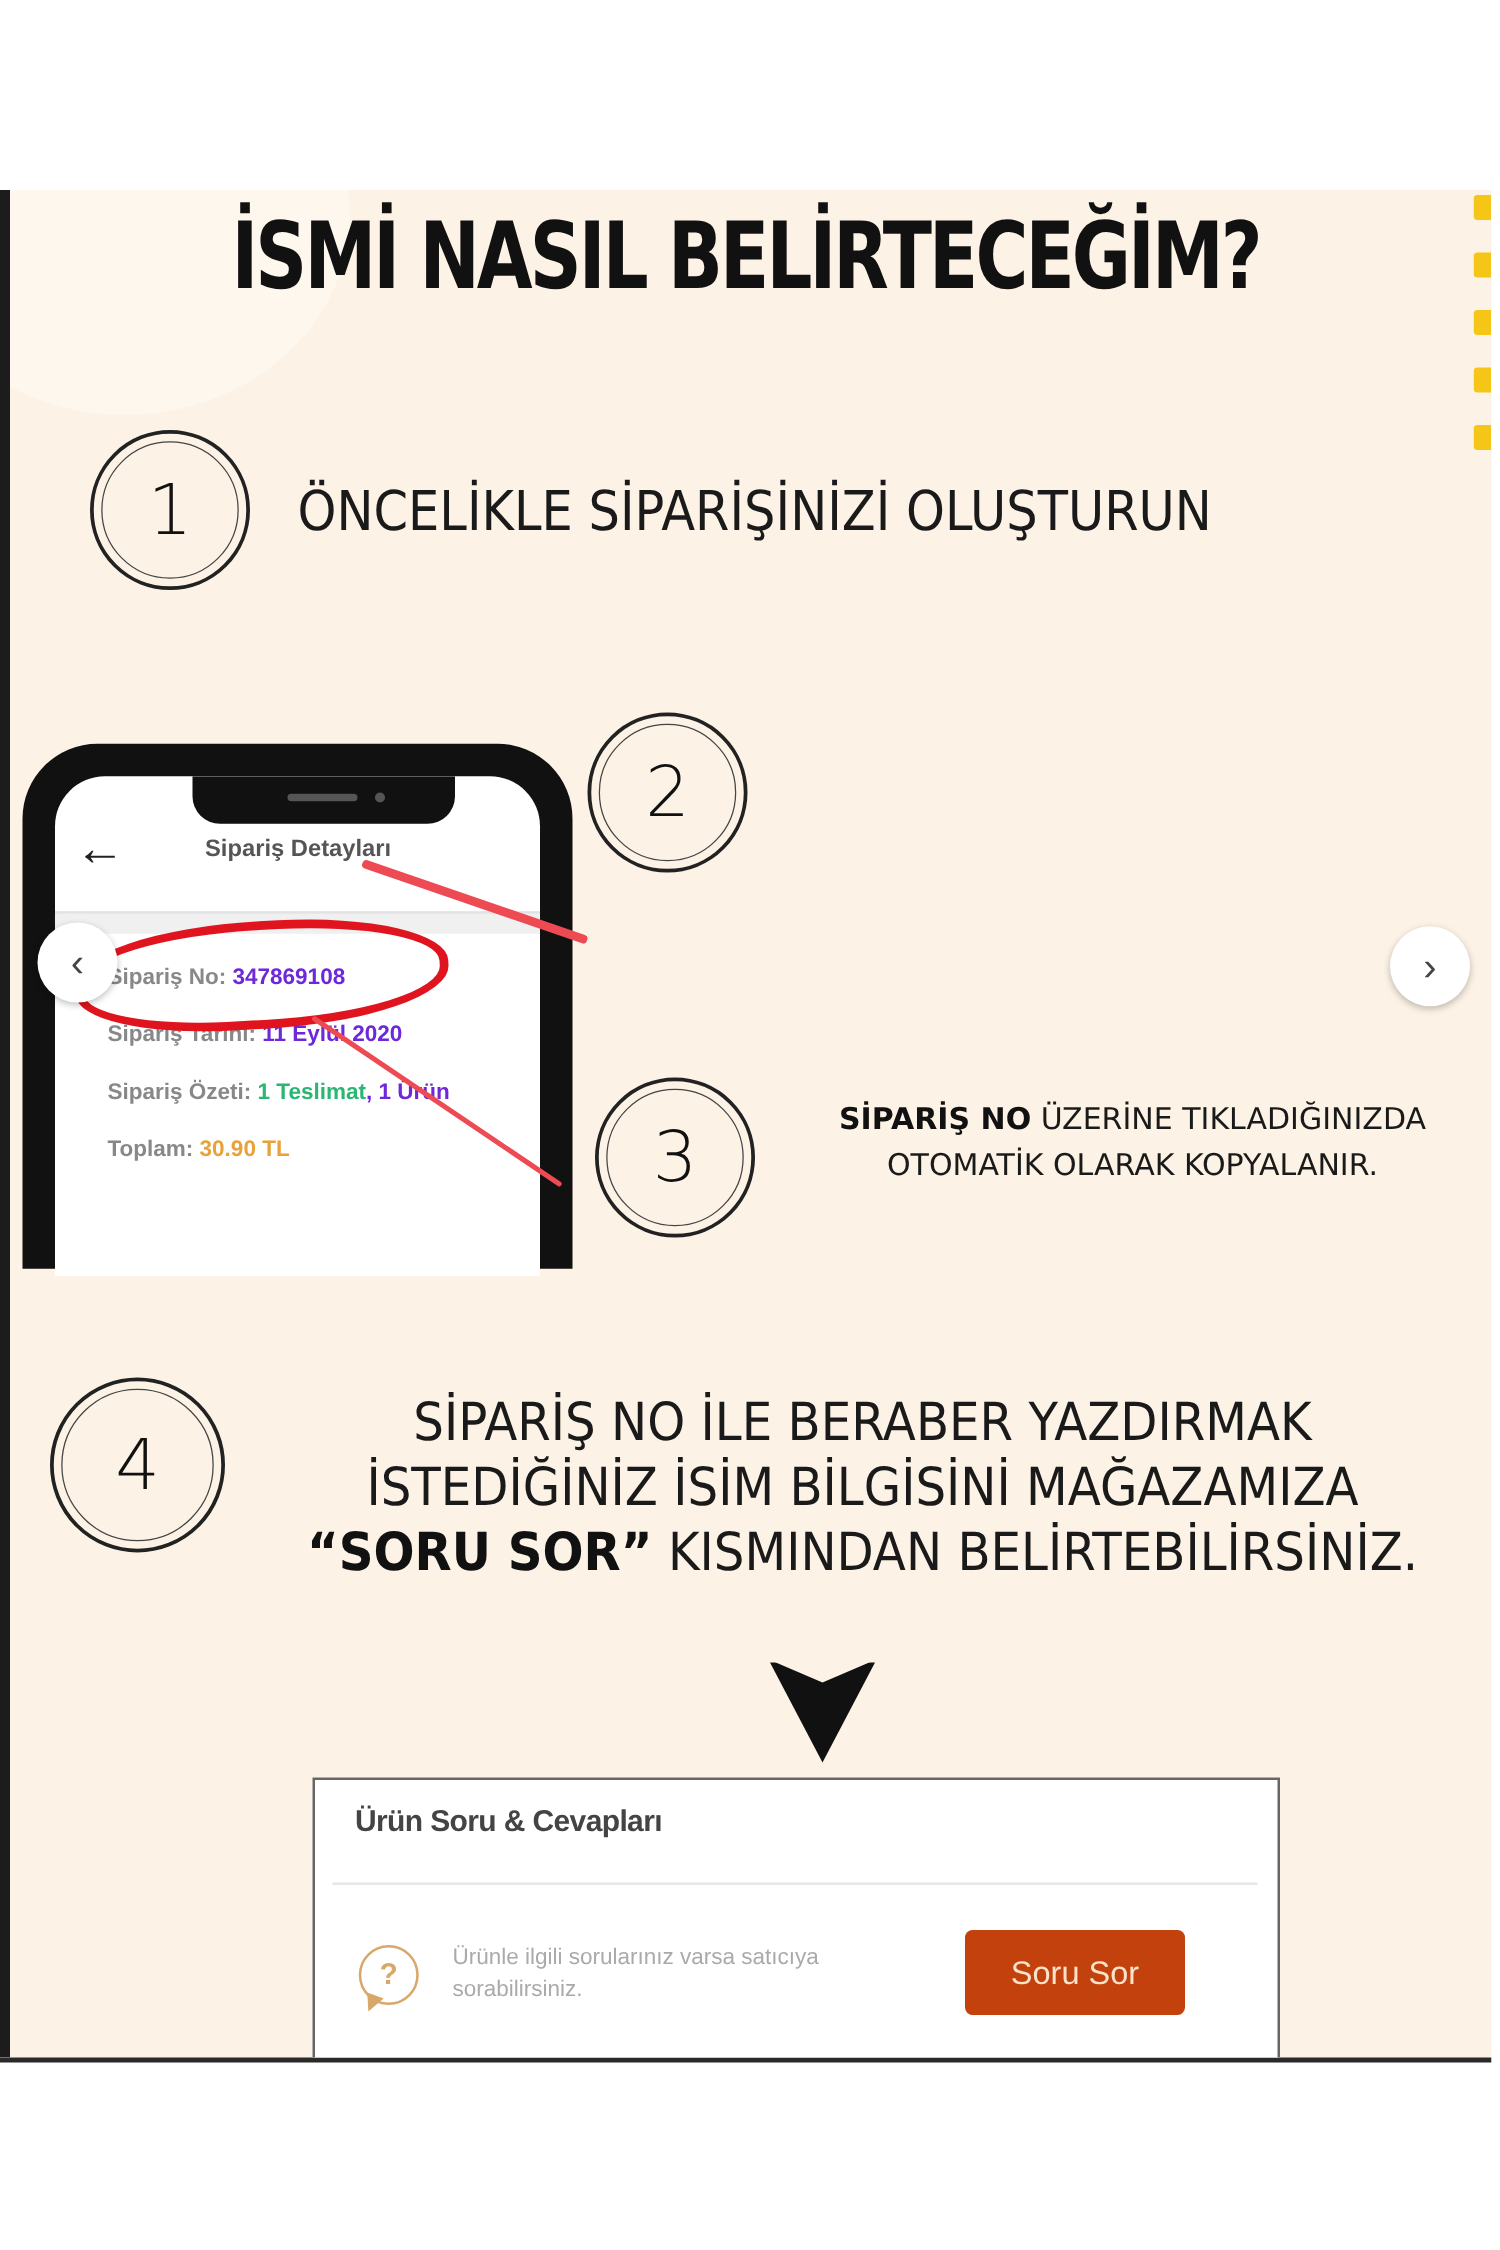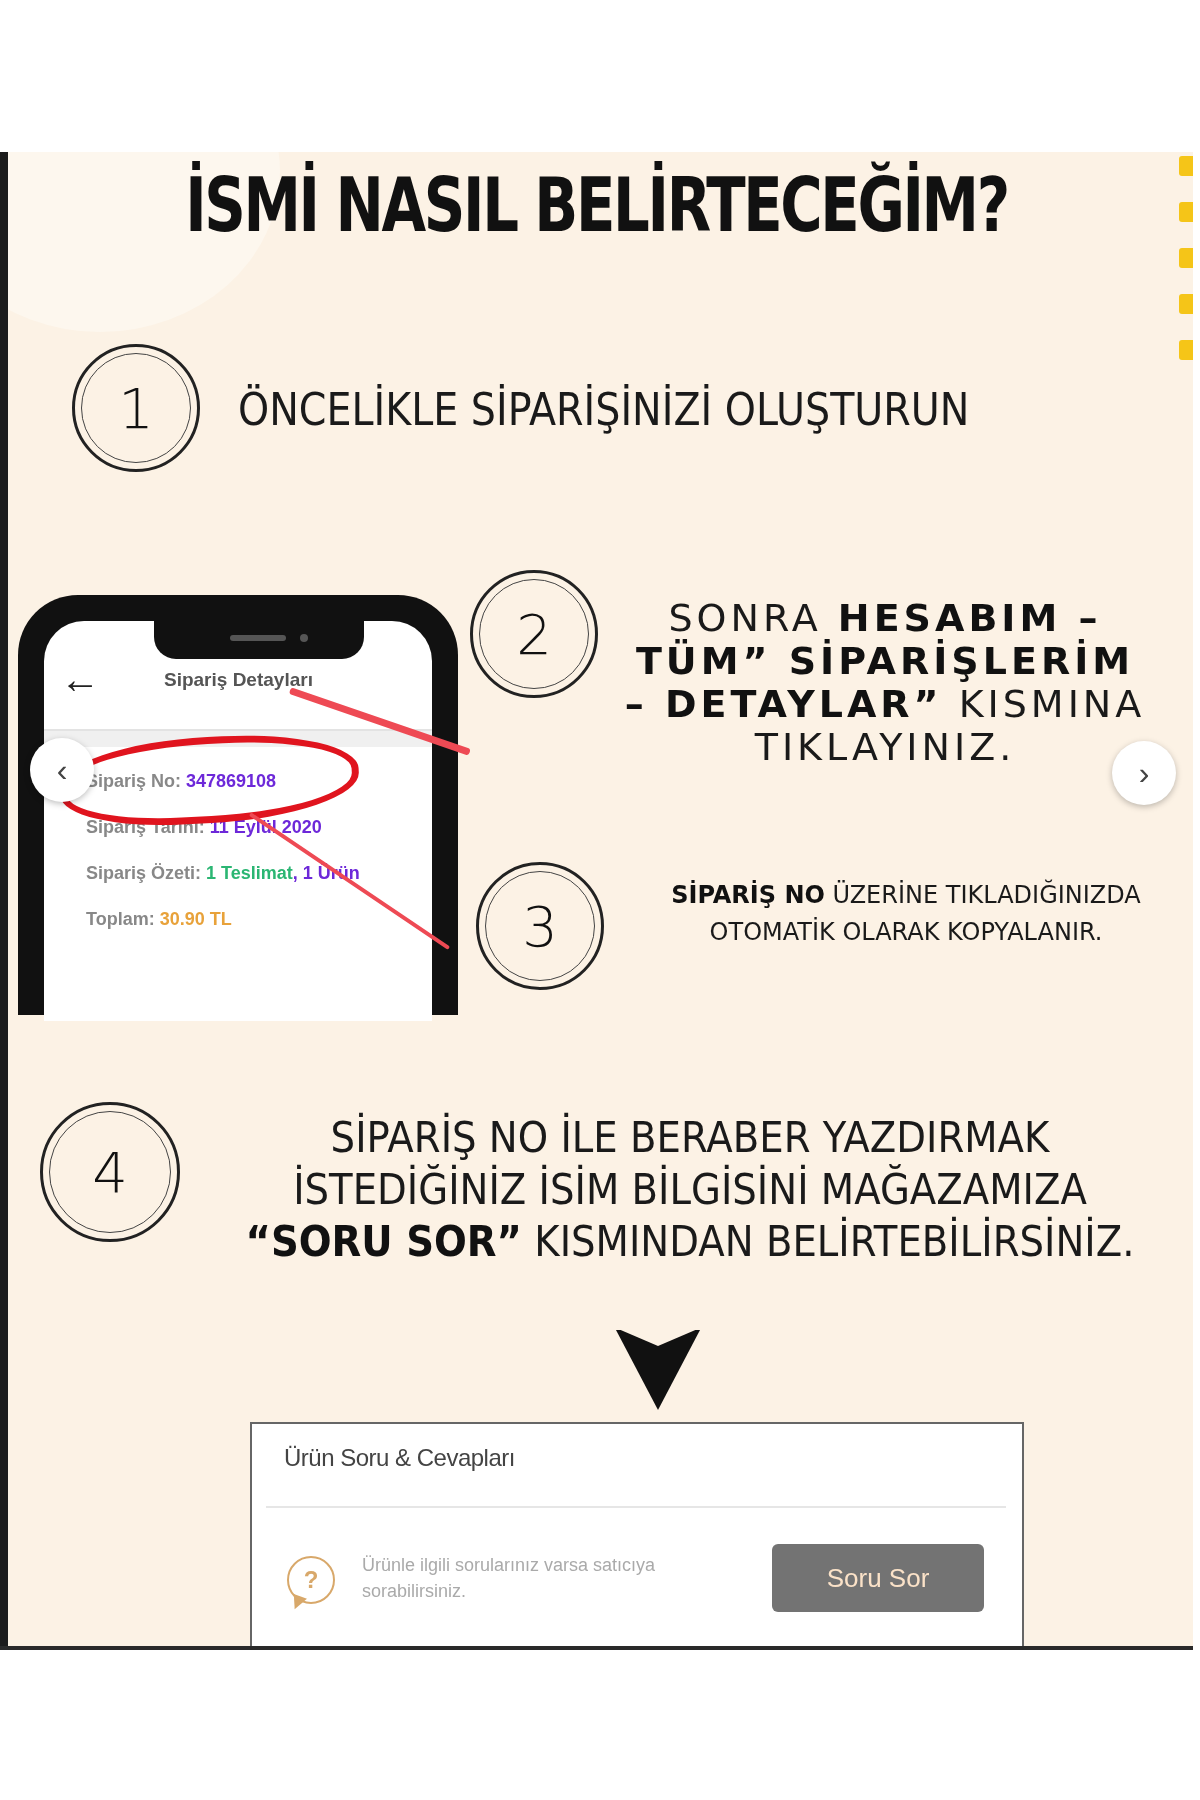--- a/index.html
+++ b/index.html
@@ -30,26 +30,26 @@
   .ph-sep { position:absolute; left:0; top:108px; width:100%; height:16px; background:#f0f0f0; border-top:2px solid #e3e3e3; }
   .ph-row { position:absolute; left:42px; font-size:18px; font-weight:bold; color:#888; white-space:nowrap; }
   .ph-row .v { color:#6d28d9; }
   .green { color:#2bb673 !important; }
   .orange { color:#e8a23a !important;margin-top:30px; }
   .circle-red { position:absolute; left:60px; top:585px; width:285px; height:72px; border:7px solid #e0141e; border-radius:50% 45% 50% 40%; transform:rotate(-3deg); }
   .redline { position:absolute; height:7px; background:#ee4a54; transform-origin:left center; border-radius:3px; }
   .nav-btn { position:absolute; width:64px; height:64px; border-radius:50%; background:#fff; box-shadow:0 2px 6px rgba(0,0,0,0.25); display:flex; align-items:center; justify-content:center; font-size:32px; color:#444; }
   
   .qa { position:absolute; left:250px; top:1270px; width:770px; height:230px; background:#fff; border:2px solid #666; }
-  .qa-title { position:absolute; left:32px; top:20px; font-size:24px; color:#444; font-weight:normal; letter-spacing:-0.5px; }
+  .qa-title { position:absolute; left:32px; top:20px; font-size:24px; color:#444; font-weight:bold; letter-spacing:-0.5px; }
   .qa-sep { position:absolute; left:14px; top:82px; width:740px; height:2px; background:#e6e6e6; }
   .qa-icon { position:absolute; left:35px; top:132px; width:44px; height:44px; border:2.5px solid #d8a86a; border-radius:50%; color:#d8a86a; font-weight:bold; font-size:24px; display:flex; align-items:center; justify-content:center; }
   .qa-icon::after { content:""; position:absolute; left:2px; top:38px; width:0; height:0; border-left:6px solid transparent; border-right:8px solid transparent; border-top:14px solid #d8a86a; transform:rotate(20deg); }
   .qa-text { position:absolute; left:110px; top:128px; width:390px; font-size:18px; line-height:26px; color:#aaa; }
-  .qa-btn { position:absolute; left:520px; top:120px; width:212px; height:68px; background:#737373; border-radius:6px; color:#fbe2c8; font-size:26px; display:flex; align-items:center; justify-content:center; border:none; font-family:"Liberation Sans", sans-serif; }
+  .qa-btn { position:absolute; left:520px; top:120px; width:176px; height:68px; background:#c2410c; border-radius:6px; color:#fbe2c8; font-size:26px; display:flex; align-items:center; justify-content:center; border:none; font-family:"Liberation Sans", sans-serif; }
 </style>
 </head>
 <body>
 
 <div class="card">
   <div class="blob"></div>
   <div class="left-edge"></div>
 
   <div class="title">İSMİ NASIL BELİRTECEĞİM?</div>
 
@@ -86,21 +86,20 @@
   <div class="nav-btn" style="left:30px; top:586px;">
       <span>‹</span>
     </div>
   <div class="nav-btn" style="left:1112px; top:589px;">
       <span>›</span>
     </div>
 
   <div class="num" style="left:470px; top:418px;">
       <span>2</span>
     </div>
-  <div class="step2"><span>SONRA </span><b>HESABIM – TÜM” SİPARİŞLERİM – DETAYLAR”</b><span> KISMINA TIKLAYINIZ.</span></div>
 
   <div class="num" style="left:476px; top:710px;">
       <span>3</span>
     </div>
   <div class="step3"><b>SİPARİŞ NO</b><span> ÜZERİNE TIKLADIĞINIZDA OTOMATİK OLARAK KOPYALANIR.</span></div>
 
   <div class="num" style="left:40px; top:950px; width:140px; height:140px;">
       <span>4</span>
     </div>
   <div class="step4">

